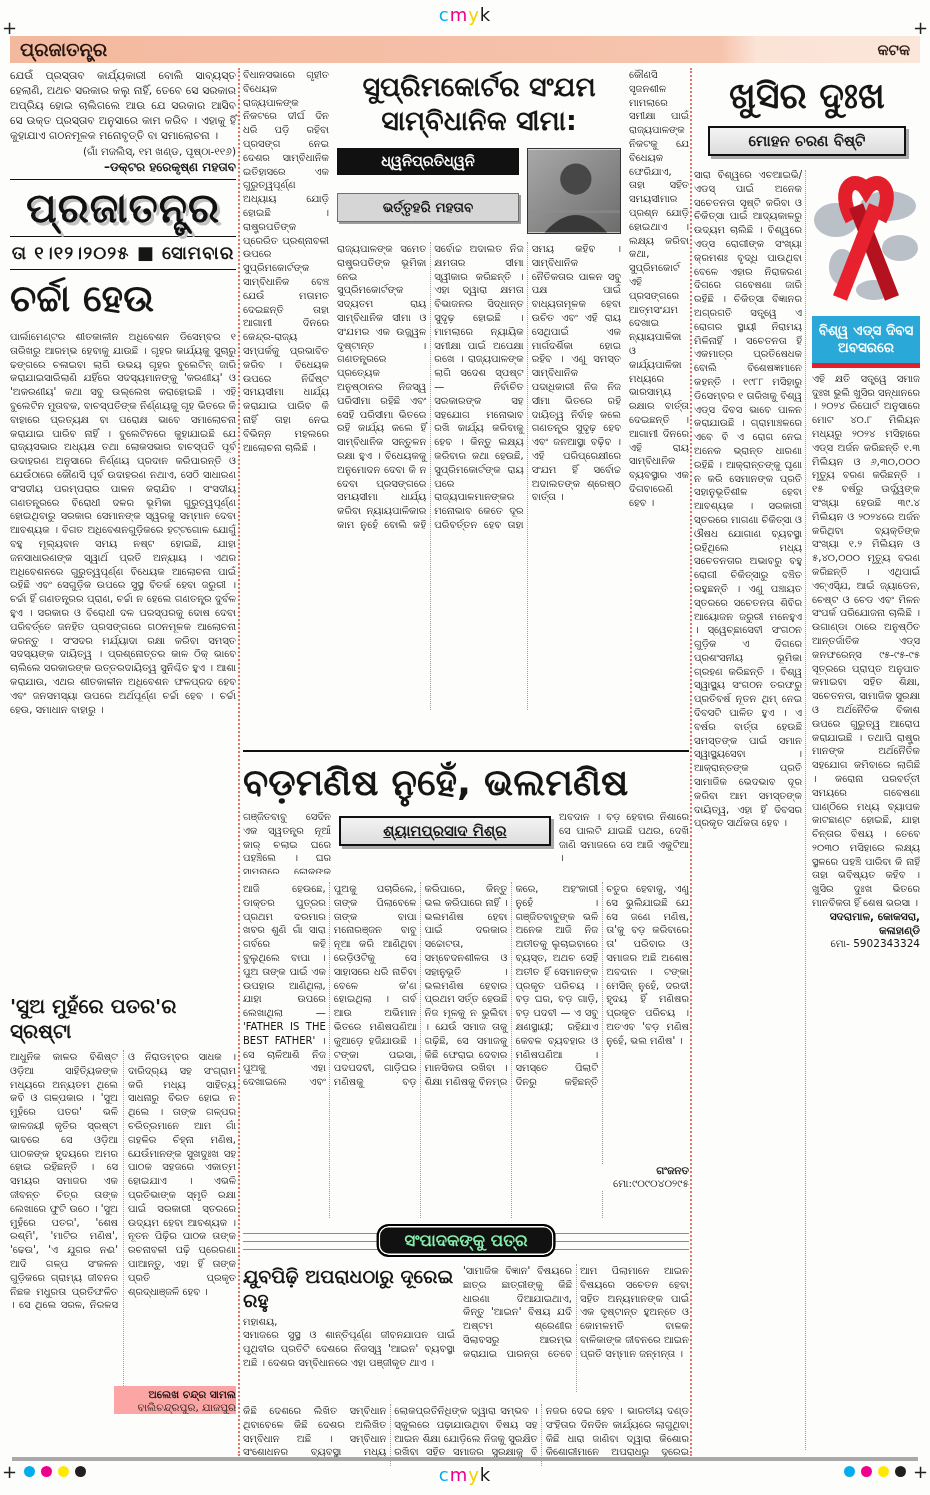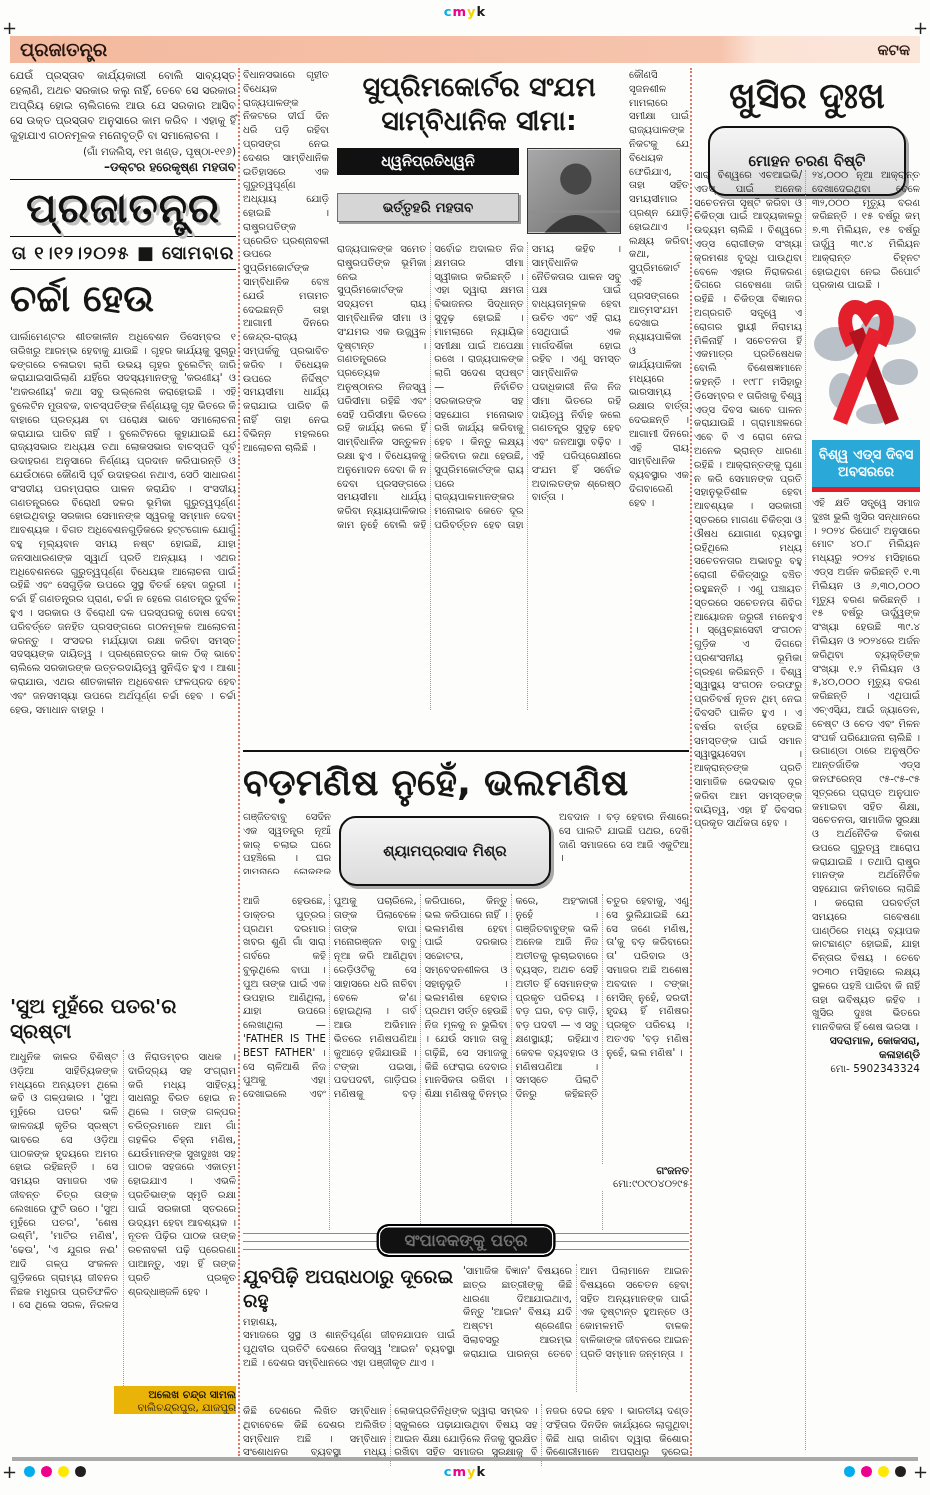--- a/index.html
+++ b/index.html
@@ -7,21 +7,21 @@
     width:930px;height:1495px;position:relative;background:#fdfdfc;
     font-family:"DejaVu Sans","Liberation Sans",sans-serif;color:#161616;
     overflow:hidden;
   }
   .abs{position:absolute;}
   .ctext{font-size:10px;line-height:13.8px;text-align:justify;overflow:hidden;word-break:break-word;}
   .sig{font-weight:bold;text-align:right;font-size:10.5px;}
   .sig-sub{text-align:right;font-size:10.5px;}
 
   
-  .cmyk-line{width:100%;text-align:center;font-size:13px;font-weight:bold;letter-spacing:1px;}
+  .cmyk-line{width:100%;text-align:center;font-size:18px;font-weight:normal;letter-spacing:1px;}
   .cmyk-line .c{color:#00aeef}.cmyk-line .m{color:#ec008c}.cmyk-line .y{color:#f2d300}.cmyk-line .k{color:#1a1a1a}
   .reg-cross{font-size:18px;color:#222;line-height:16px;}
 
   
   #header-bar{left:10px;top:36px;width:910px;height:27px;background:linear-gradient(90deg,#f3b99e 0%,#f6c3ac 72%,#f6c3ac 78%,#fbe3d6 82%,#fbe6da 100%);display:flex;align-items:center;justify-content:space-between;padding:0 10px;box-sizing:border-box;}
   #paper-name{font-size:19px;font-weight:800;color:#241511;}
   #edition-name{font-size:15px;font-weight:700;color:#2e1c15;}
 
   
   .vdiv-red{width:0;border-left:2px dotted #e0786a;}
@@ -31,49 +31,49 @@
   .quote{font-size:10.8px;line-height:15px;text-align:justify;}
   .quote-src{font-size:10.5px;text-align:right;margin-top:2px;}
   .quote-author{font-size:12px;font-weight:800;text-align:right;margin-top:2px;}
   .hrule{border:none;border-top:1.6px solid #111;margin:5px 0;}
   #logo{font-size:41px;font-weight:900;text-align:center;letter-spacing:1px;color:#111;text-shadow:3px 3px 0 #c2c2c2;line-height:46px;}
   #date-line{font-size:18px;font-weight:800;text-align:center;letter-spacing:1px;}
   #ed-headline{font-size:37px;font-weight:800;text-align:left;line-height:46px;margin:6px 0 8px 0;}
   #ed-body{height:652px;}
   #feature-head{font-size:20px;font-weight:800;line-height:25px;margin:12px 0 6px 0;}
   #feature-body{height:344px;column-count:2;column-gap:10px;column-rule:1px dotted #9a9a9a;}
-  #feature-sig{right:0;top:1318px;width:118px;background:#eab308;padding:2px 0 0 4px;}
+  #feature-sig{right:0;top:1318px;width:118px;background:#fca5a5;padding:2px 0 0 4px;}
 
   
   #mid-block{left:243px;top:68px;width:446px;height:1392px;}
   #ca-colA{left:0;top:0;width:86px;height:676px;}
   #ca-colE{left:386px;top:0;width:60px;height:676px;}
   #ca-center{left:94px;top:2px;width:284px;}
   .ca-headline{font-size:27px;line-height:34px;font-weight:800;text-align:center;}
   #ca-meta{display:flex;margin-top:10px;}
   #ca-meta .stack{width:182px;display:flex;flex-direction:column;gap:18px;}
   .box-black{background:#111;color:#fff;font-size:14.5px;font-weight:800;text-align:center;padding:5px 2px;}
   .box-gray{background:#d6d6d6;border:1px solid #6f6f6f;font-size:13.5px;font-weight:800;text-align:center;padding:5px 2px;box-shadow:2px 2px 0 #9c9c9c;}
   #ca-photo{width:92px;height:84px;margin-left:8px;border:1px solid #333;}
   #ca-body{margin-top:8px;height:468px;column-count:3;column-gap:8px;column-rule:1px dotted #9a9a9a;}
   #mid-rule{left:0;top:682px;width:446px;border-top:2px solid #111;}
 
   #ba{left:0;top:692px;width:446px;}
   #ba-headline{font-size:37px;font-weight:800;text-align:left;line-height:46px;}
   #ba-header-row{display:flex;margin-top:4px;align-items:flex-start;}
   #ba-intro-left{width:88px;height:64px;}
-  #ba-byline-wrap{width:212px;margin:6px 8px 0 8px;}
-  .pill-box{border:2px solid #111;border-radius:17px;background:linear-gradient(#f4f4f4,#dcdcdc);box-shadow:3px 3px 0 #a9a9a9;font-size:15px;font-weight:800;text-align:center;padding:24px 4px;}
+  #ba-byline-wrap{width:212px;margin:6px 8px 0 8px;text-decoration:underline;}
+  .pill-box{border:2px solid #111;border-radius:0;background:linear-gradient(#f4f4f4,#dcdcdc);box-shadow:3px 3px 0 #a9a9a9;font-size:15px;font-weight:800;text-align:center;padding:4px 4px;}
   #ba-intro-right{flex:1;height:64px;}
   #ba-body{margin-top:8px;height:336px;column-count:5;column-gap:8px;column-rule:1px dotted #9a9a9a;}
   #ba-sig{left:352px;top:1096px;width:94px;background:#fdfdfc;}
 
   #letters{left:0;top:1156px;width:446px;}
   #letters-lines{height:24px;background:repeating-linear-gradient(#fdfdfc 0 3px,#8a8a8a 3px 4px,#fdfdfc 4px 8px);position:relative;margin-top:6px;}
-  #letters-title-box{position:absolute;left:50%;top:-6px;transform:translateX(-50%);background:#111;color:#737373;font-size:16.5px;font-weight:800;border-radius:12px;border:2px solid #000;box-shadow:inset 0 0 0 1.5px #fff;padding:5px 26px;white-space:nowrap;}
+  #letters-title-box{position:absolute;left:50%;top:-6px;transform:translateX(-50%);background:#111;color:#86efac;font-size:16.5px;font-weight:800;border-radius:12px;border:2px solid #000;box-shadow:inset 0 0 0 1.5px #fff;padding:5px 26px;white-space:nowrap;}
   #letters-row{display:flex;margin-top:10px;}
   #letters-col1{width:212px;}
   #letter-headline{font-size:19px;font-weight:800;line-height:24px;}
   #letter-salutation{font-size:10px;margin-top:4px;}
   #letters-col1 .ctext{height:72px;}
   #letters-intro{flex:1;margin-left:8px;height:128px;column-count:2;column-gap:8px;column-rule:1px dotted #9a9a9a;}
   #letters-rest{margin-top:4px;height:62px;column-count:3;column-gap:8px;column-rule:1px dotted #9a9a9a;}
 
   
   #right-block{left:694px;top:68px;width:226px;height:1392px;}
@@ -185,21 +185,20 @@
     <div id="letters-rest" class="ctext">କିଛି ଦେଶରେ ଲିଖିତ ସମ୍ବିଧାନ ଥିବାବେଳେ କିଛି ଦେଶର ଅଲିଖିତ ସମ୍ବିଧାନ ଅଛି । ସମ୍ବିଧାନ ସଂଶୋଧନର ବ୍ୟବସ୍ଥା ମଧ୍ୟ ଲୋକପ୍ରତିନିଧିଙ୍କ ଦ୍ୱାରା ସମ୍ଭବ । ସ୍କୁଲରେ ପଢ଼ାଯାଉଥିବା ବିଷୟ ସହ ଆଇନ ଶିକ୍ଷା ଯୋଡ଼ିଲେ ନିଜକୁ ସୁରକ୍ଷିତ ରଖିବା ସହିତ ସମାଜର ସୁରକ୍ଷାକୁ ବି ନଜର ଦେଇ ହେବ । ଭାରତୀୟ ଦଣ୍ଡ ସଂହିତାର ଦିନଦିନ କାର୍ଯ୍ୟରେ ଲାଗୁଥିବା କିଛି ଧାରା ଜାଣିବା ଦ୍ୱାରା କିଶୋର କିଶୋରୀମାନେ ଅପରାଧରୁ ଦୂରେଇ ରହିବେ ଏବଂ ଦେଶର ଭବିଷ୍ୟତ ଉଜ୍ଜ୍ୱଳ ହେବ ।</div>
   </div>
 </div>
 
 <div class="abs" id="right-block">
   <div id="kh-headline">ଖୁସିର ଦୁଃଖ</div>
   <div id="kh-byline" class="pill-box">ମୋହନ ଚରଣ ବିଷ୍ଟି</div>
   <div class="abs ctext" id="kh-col1">ସାରା ବିଶ୍ୱରେ ଏଚଆଇଭି/ଏଡସ୍ ପାଇଁ ଅନେକ ସଚେତନତା ସୃଷ୍ଟି କରିବା ଓ ଚିକିତ୍ସା ପାଇଁ ଆଦ୍ୟକାଳରୁ ଉଦ୍ୟମ ଚାଲିଛି । ବିଶ୍ୱରେ ଏଡ୍ସ ରୋଗୀଙ୍କ ସଂଖ୍ୟା କ୍ରମଶଃ ବୃଦ୍ଧି ପାଉଥିବା ବେଳେ ଏହାର ନିରାକରଣ ଦିଗରେ ଗବେଷଣା ଜାରି ରହିଛି । ଚିକିତ୍ସା ବିଜ୍ଞାନର ଅଗ୍ରଗତି ସତ୍ତ୍ୱେ ଏ ରୋଗର ସ୍ଥାୟୀ ନିରାମୟ ମିଳିନାହିଁ । ସଚେତନତା ହିଁ ଏକମାତ୍ର ପ୍ରତିଷେଧକ ବୋଲି ବିଶେଷଜ୍ଞମାନେ କହନ୍ତି । ୧୯୮୮ ମସିହାରୁ ଡିସେମ୍ବର ୧ ତାରିଖକୁ ବିଶ୍ୱ ଏଡ୍ସ ଦିବସ ଭାବେ ପାଳନ କରାଯାଉଛି । ଗ୍ରାମାଞ୍ଚଳରେ ଏବେ ବି ଏ ରୋଗ ନେଇ ଅନେକ ଭ୍ରାନ୍ତ ଧାରଣା ରହିଛି । ଆକ୍ରାନ୍ତଙ୍କୁ ଘୃଣା ନ କରି ସେମାନଙ୍କ ପ୍ରତି ସହାନୁଭୂତିଶୀଳ ହେବା ଆବଶ୍ୟକ । ସରକାରୀ ସ୍ତରରେ ମାଗଣା ଚିକିତ୍ସା ଓ ଔଷଧ ଯୋଗାଣ ବ୍ୟବସ୍ଥା ରହିଥିଲେ ମଧ୍ୟ ସଚେତନତାର ଅଭାବରୁ ବହୁ ରୋଗୀ ଚିକିତ୍ସାରୁ ବଞ୍ଚିତ ରହୁଛନ୍ତି । ଏଣୁ ପଞ୍ଚାୟତ ସ୍ତରରେ ସଚେତନତା ଶିବିର ଆୟୋଜନ ଜରୁରୀ ମନେହୁଏ । ସ୍ୱେଚ୍ଛାସେବୀ ସଂଗଠନ ଗୁଡ଼ିକ ଏ ଦିଗରେ ପ୍ରଶଂସନୀୟ ଭୂମିକା ଗ୍ରହଣ କରିଛନ୍ତି । ବିଶ୍ୱ ସ୍ୱାସ୍ଥ୍ୟ ସଂଗଠନ ତରଫରୁ ପ୍ରତିବର୍ଷ ନୂତନ ଥିମ୍ ନେଇ ଦିବସଟି ପାଳିତ ହୁଏ । ଏ ବର୍ଷର ବାର୍ତ୍ତା ହେଉଛି ସମସ୍ତଙ୍କ ପାଇଁ ସମାନ ସ୍ୱାସ୍ଥ୍ୟସେବା । ଆକ୍ରାନ୍ତଙ୍କ ପ୍ରତି ସାମାଜିକ ଭେଦଭାବ ଦୂର କରିବା ଆମ ସମସ୍ତଙ୍କ ଦାୟିତ୍ୱ, ଏହା ହିଁ ଦିବସର ପ୍ରକୃତ ସାର୍ଥକତା ହେବ ।</div>
   <div class="abs" id="kh-coldiv"></div>
   <div class="abs ctext" id="kh-col2">
-    <span>୨୪,୦୦୦ ନୂଆ ଆକ୍ରାନ୍ତ ଦେଖାଦେଇଥିବା ବେଳେ ୩୨,୦୦୦ ମୃତ୍ୟୁ ବରଣ କରିଛନ୍ତି । ୧୫ ବର୍ଷରୁ କମ୍ ୭.୩ ମିଲିୟନ, ୧୫ ବର୍ଷରୁ ଊର୍ଦ୍ଧ୍ୱ ୩୯.୪ ମିଲିୟନ ଆକ୍ରାନ୍ତ ଚିହ୍ନଟ ହୋଇଥିବା ନେଇ ରିପୋର୍ଟ ପ୍ରକାଶ ପାଇଛି ।</span>
     <div id="aids-img">
       <svg viewBox="0 0 108 140" width="108" height="140">
         <g fill="#b9c0c7">
           <ellipse cx="24" cy="48" rx="22" ry="17"></ellipse>
           <ellipse cx="76" cy="34" rx="28" ry="15"></ellipse>
           <ellipse cx="88" cy="76" rx="18" ry="13"></ellipse>
           <ellipse cx="30" cy="95" rx="13" ry="18"></ellipse>
           <ellipse cx="62" cy="118" rx="18" ry="10"></ellipse>
         </g>
         <path d="M40 48 C22 14 44 2 54 18 C64 2 86 14 68 48" fill="none" stroke="#e31f2b" stroke-width="14"></path>

